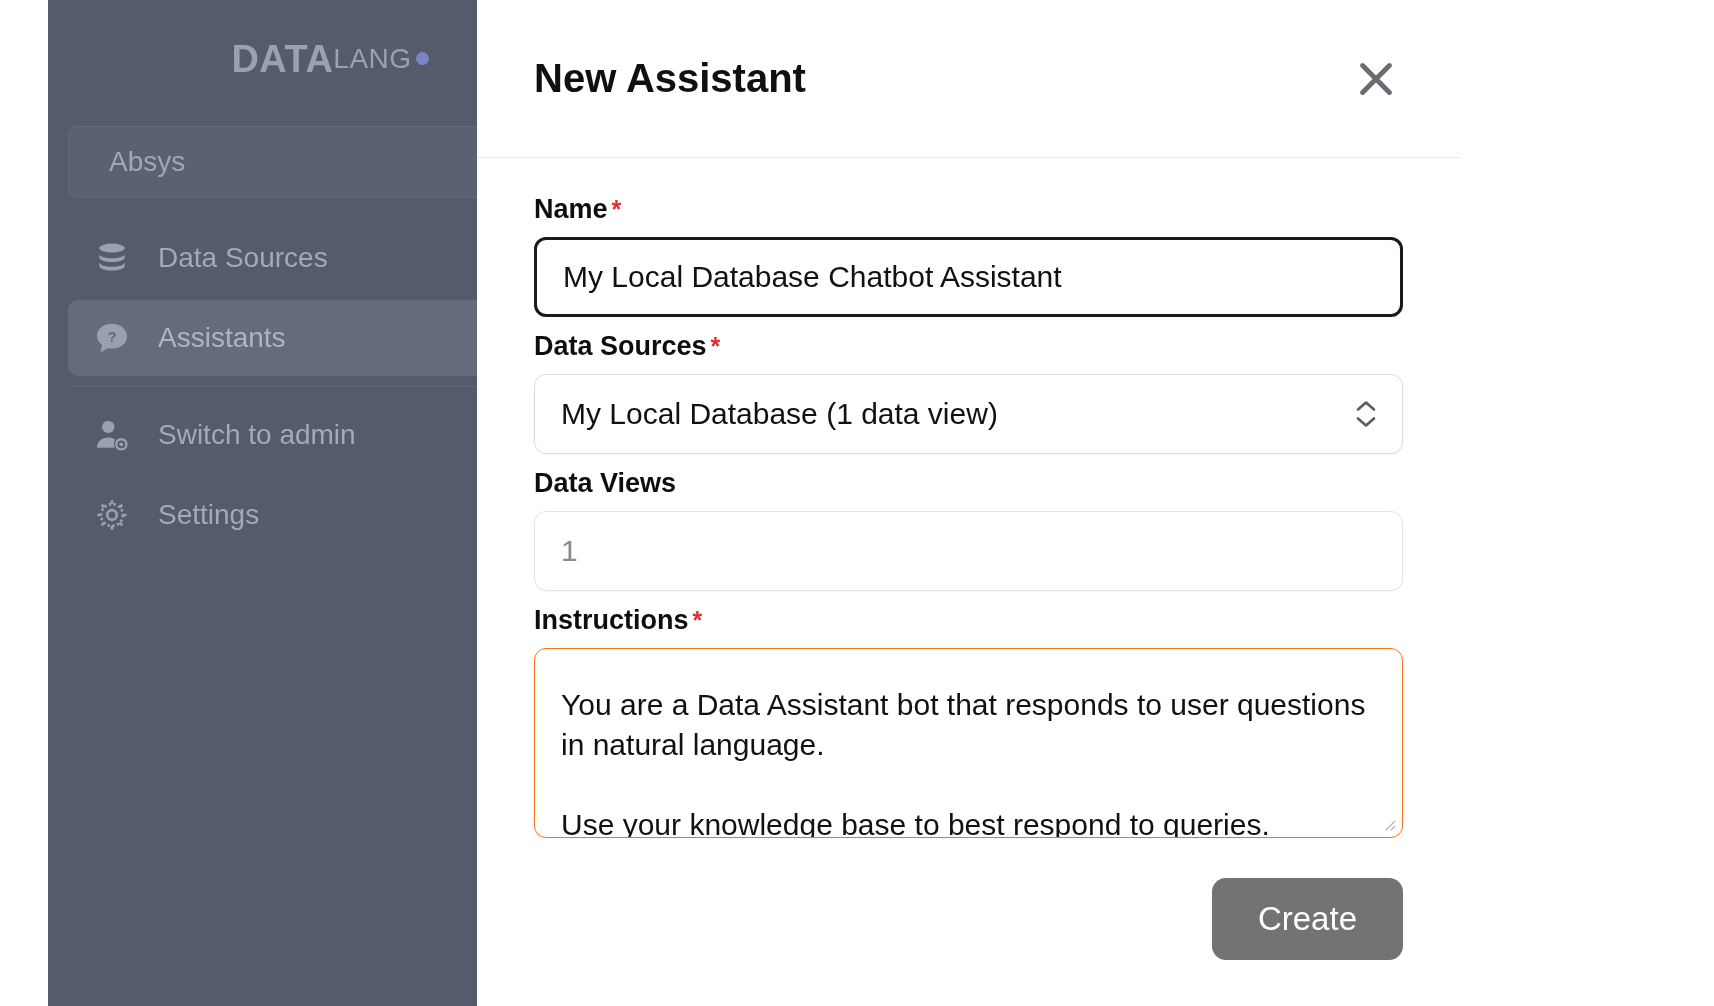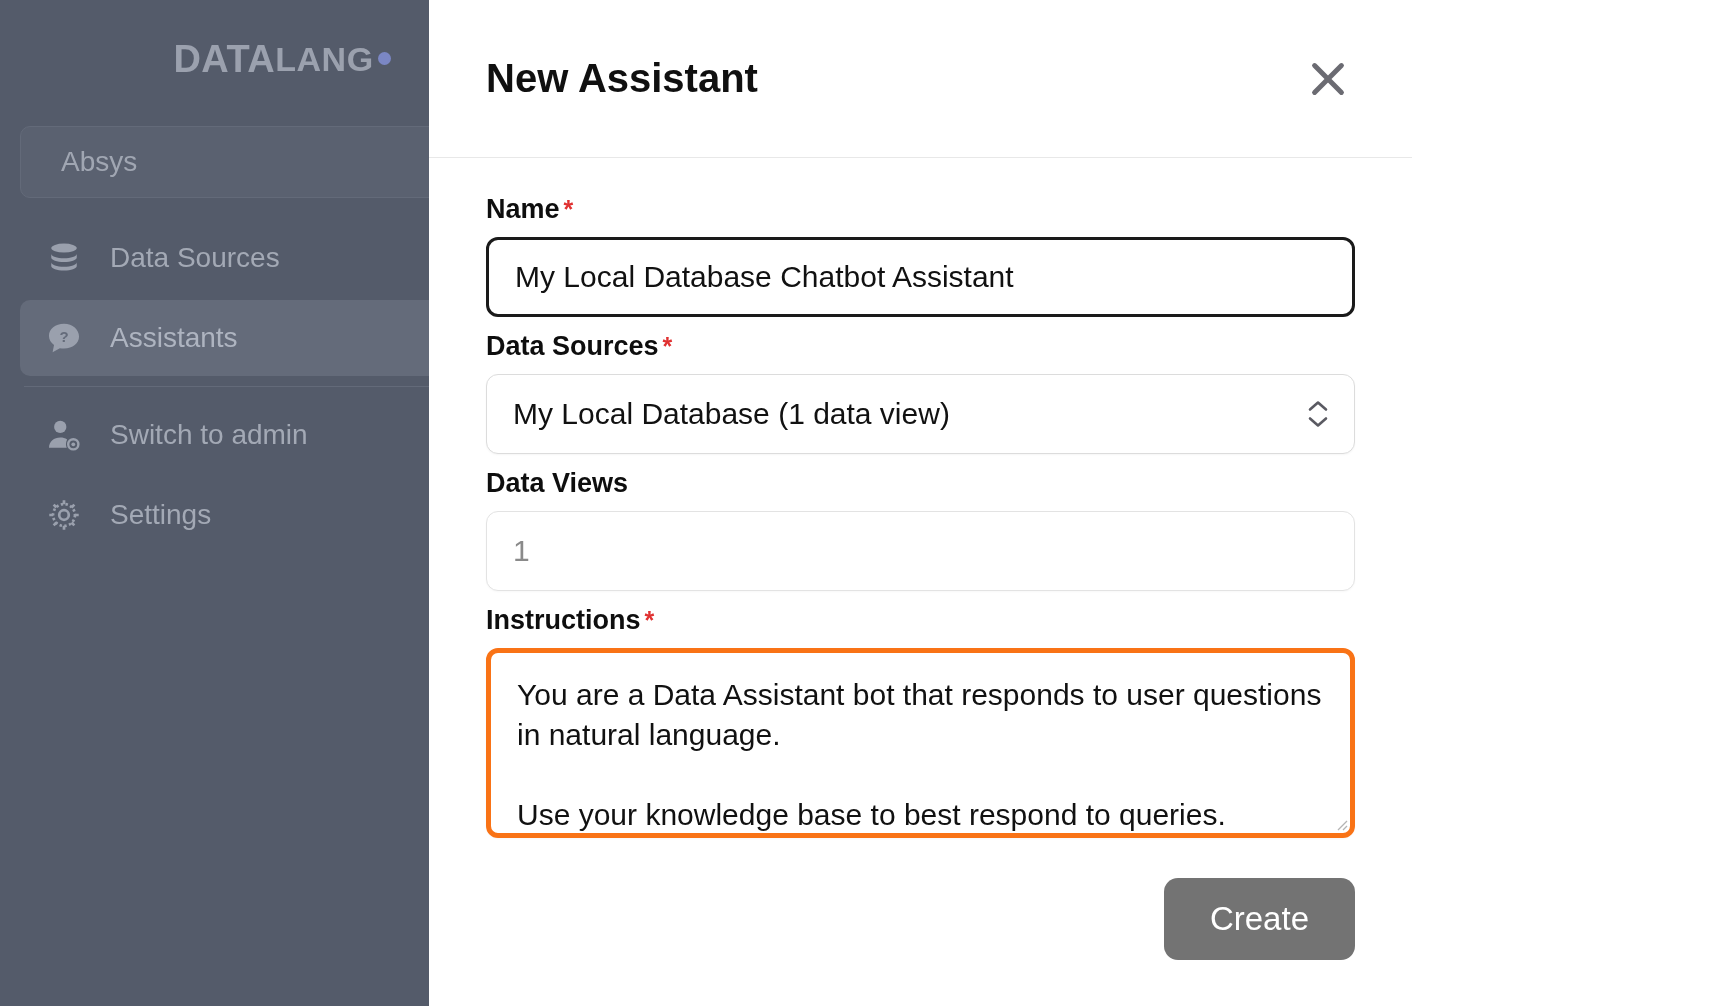--- a/index.html
+++ b/index.html
@@ -10,20 +10,21 @@
     overflow: hidden;
     font-family: "Liberation Sans", sans-serif;
     background: #ffffff;
   }
 
   .app {
     position: relative;
     width: 1412px;
     height: 1006px;
     overflow: hidden;
+    margin-left: 48px;
   }
 
   
   .sidebar {
     position: absolute;
     left: 0; top: 0;
     width: 564px;
     height: 1006px;
     background: #545b6a;
     padding: 0 20px;
@@ -35,22 +36,22 @@
     align-items: center;
     justify-content: center;
     letter-spacing: 0.5px;
   }
   .logo-data {
     font-size: 38px;
     font-weight: bold;
     color: #9ba1ae;
   }
   .logo-lang {
-    font-size: 34px;
-    font-weight: bold;
+    font-size: 28px;
+    font-weight: normal;
     color: #9ba1ae;
   }
   .logo-dot {
     display: inline-block;
     width: 13px; height: 13px;
     border-radius: 50%;
     background: #7b87c4;
     margin-left: 4px;
     margin-bottom: 2px;
   }
@@ -303,24 +304,24 @@
     padding: 0 26px;
     font-size: 30px;
     color: #8a8a8a;
     box-shadow: 0 1px 2px rgba(0,0,0,0.03);
   }
 
   .textarea-wrap { position: relative; }
   .textarea-box {
     width: 100%;
     height: 190px;
-    border: 5px solid #f97316;
+    border: 1px solid #f97316;
     border-radius: 12px;
     background: #fff;
-    padding: 22px 26px;
+    padding: 36px 26px;
     font-size: 30px;
     line-height: 1.33;
     color: #111;
     font-family: "Liberation Sans", sans-serif;
     overflow: hidden;
     box-shadow: 0 1px 2px rgba(0,0,0,0.03);
     white-space: pre-wrap;
   }
   .resize-grip {
     position: absolute;

